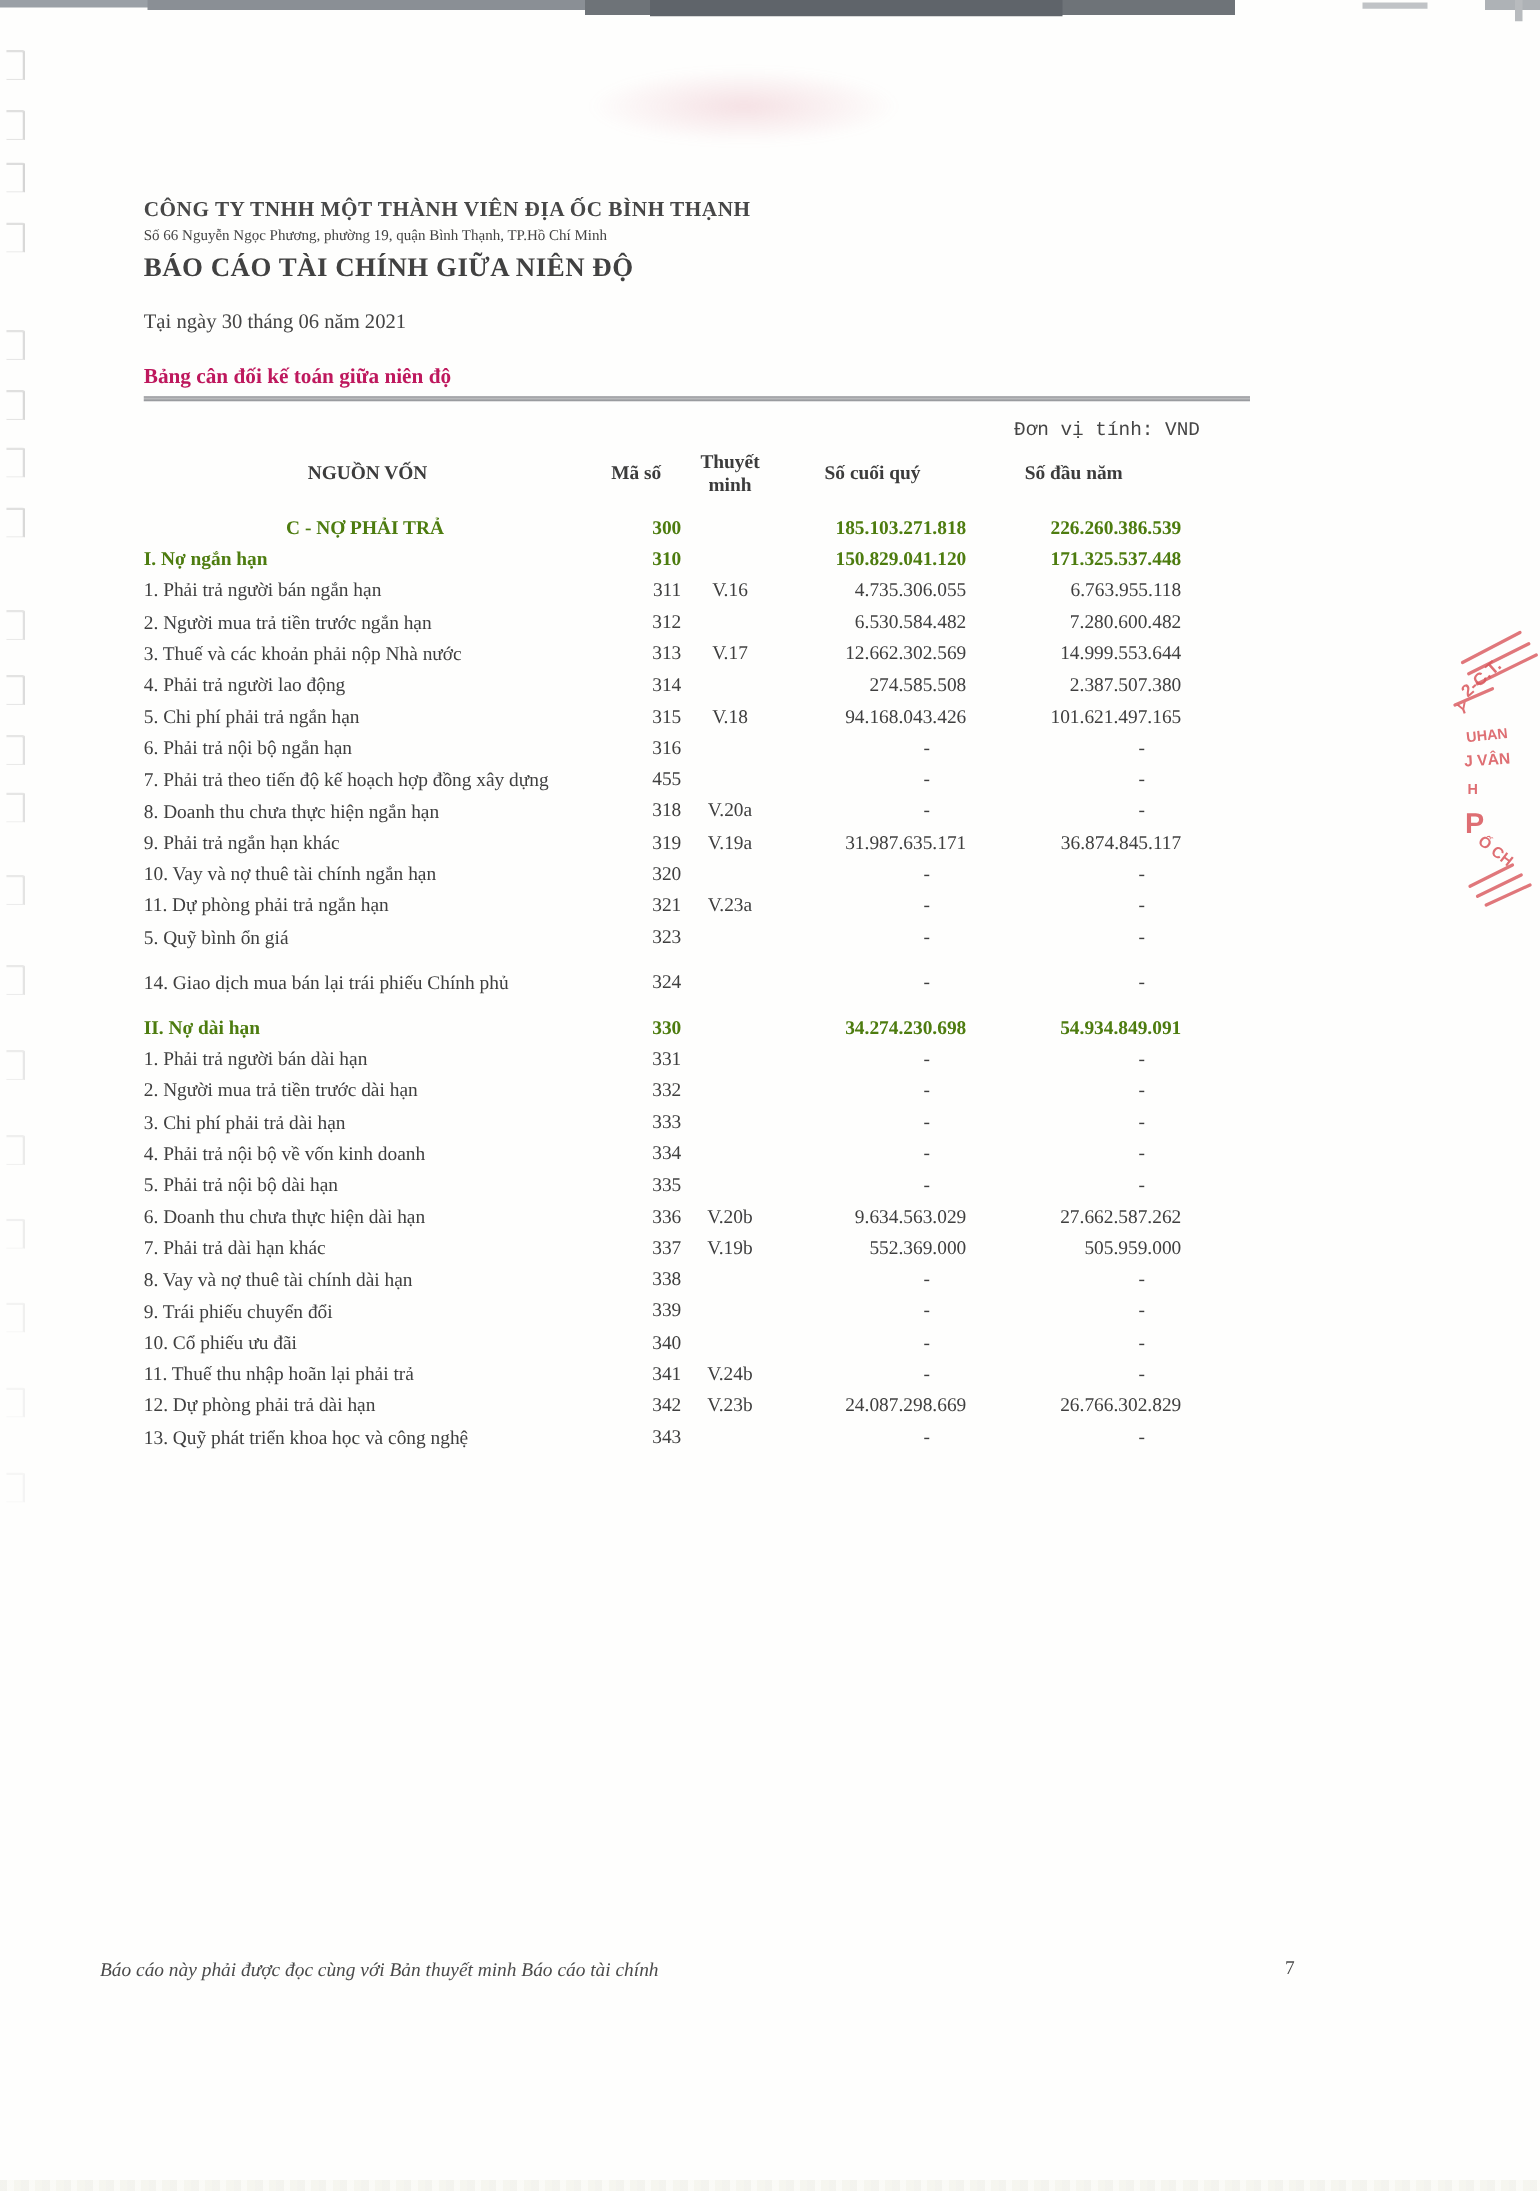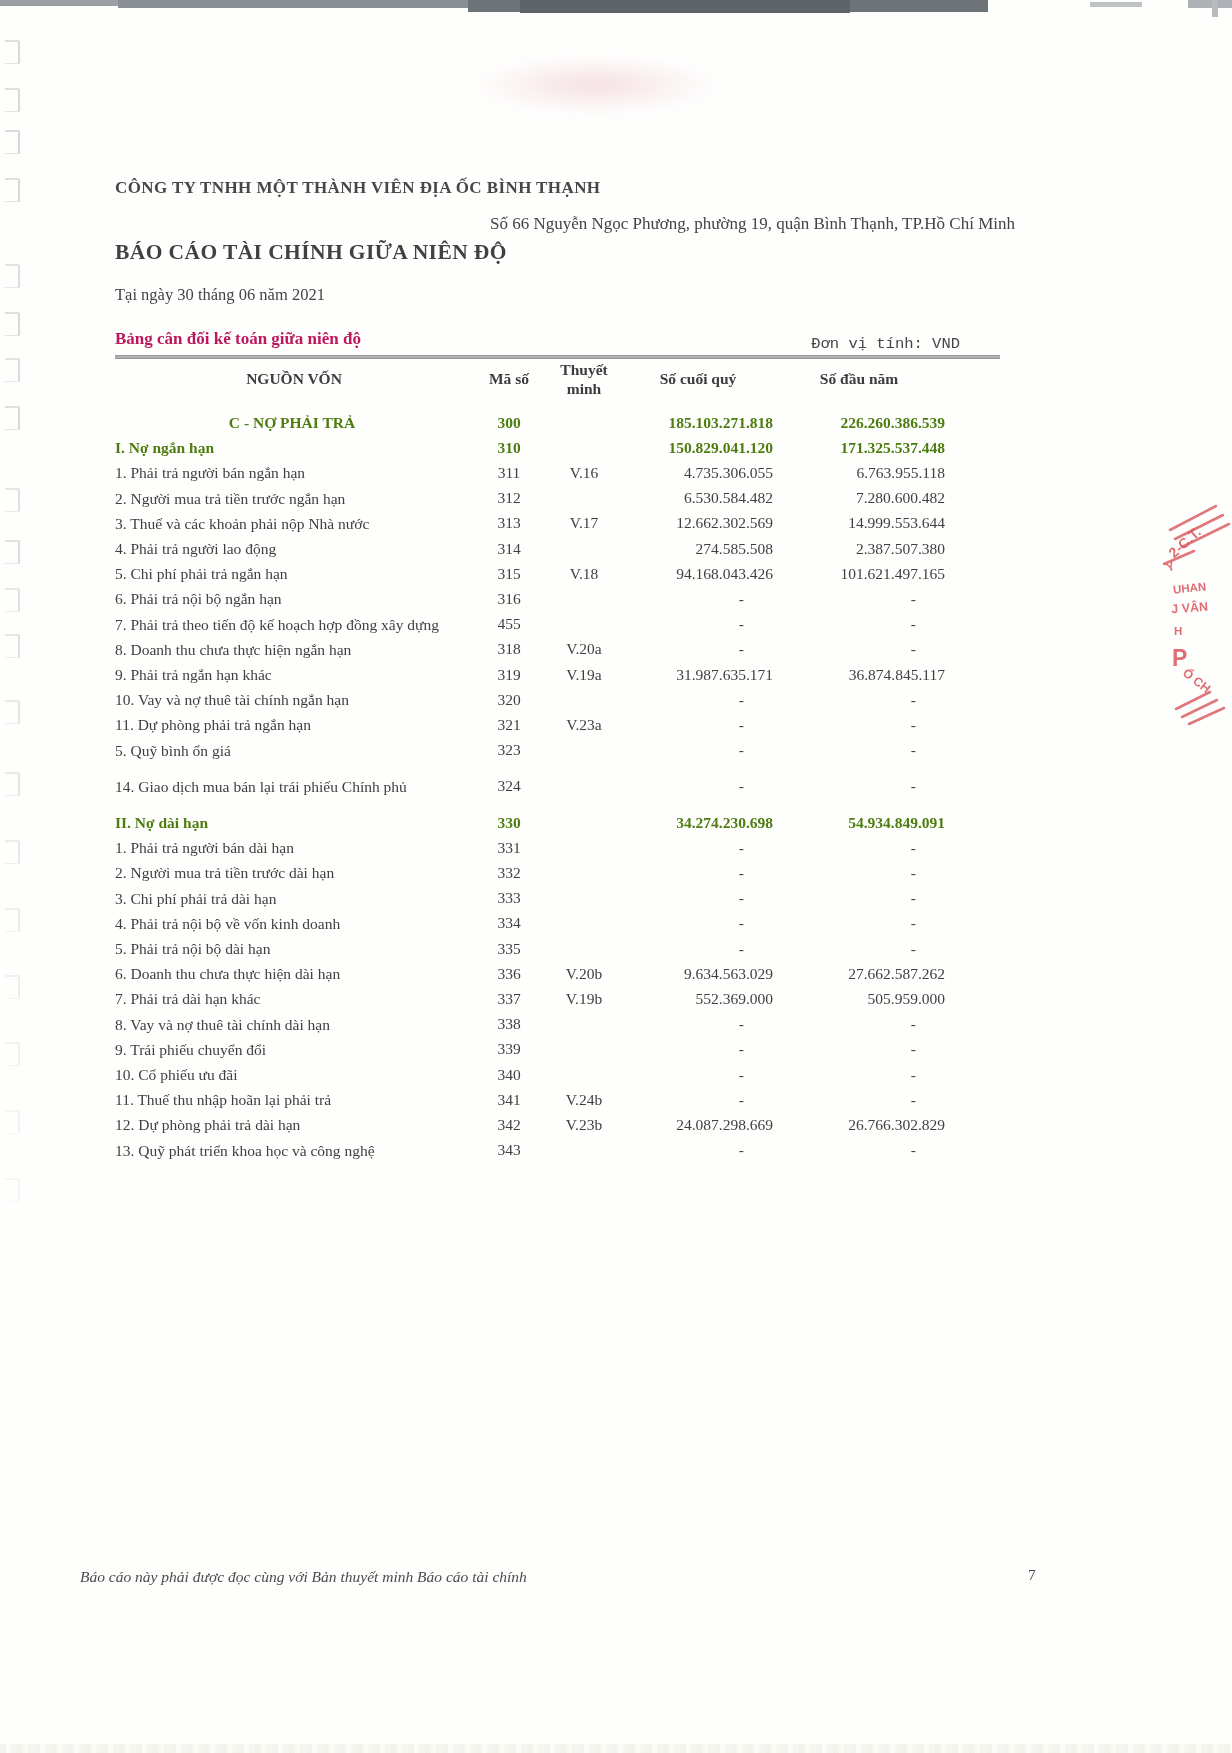--- a/index.html
+++ b/index.html
@@ -14,23 +14,23 @@
     filter:blur(4px);}
   .bottom-speckle{position:absolute;left:0;top:1744px;width:1232px;height:9px;opacity:.45;
     background:repeating-linear-gradient(90deg,#e7e7dd 0 6px,#f6f6ef 6px 11px,#ececdf 11px 17px);}
 
   
   .bind-mark{position:absolute;left:5px;width:13px;height:21px;
     border-right:2px solid #b5b5b5;border-top:2px solid #c3c3c3;border-bottom:1px solid #cdcdcd;
     border-top-right-radius:2px;}
 
   
-  .doc-header{position:absolute;left:115px;top:178px;width:900px;}
+  .doc-header{position:absolute;left:115px;top:158px;width:900px;}
   .company{font-size:17px;font-weight:bold;color:#474747;letter-spacing:.4px;}
-  .address{font-size:17px;margin-top:16px;color:#434343;text-align:right;}
+  .address{font-size:12px;margin-top:3px;color:#434343;}
   .report-title{font-size:21.5px;font-weight:bold;margin-top:6px;color:#414141;letter-spacing:.4px;}
   .report-date{font-size:16.5px;margin-top:20px;color:#434343;}
   .statement-title{font-size:17px;font-weight:bold;margin-top:24px;color:#be185d;}
   .rule{width:885px;height:4px;margin-top:6px;
     background:linear-gradient(#8e9094,#b9babc 45%,#8e9094);}
 
   .unit-line{position:absolute;left:115px;top:335px;width:845px;text-align:right;
     font-size:15.5px;color:#454545;font-family:Liberation Mono, monospace;}
 
   
@@ -38,21 +38,21 @@
   .thead,.trow{display:grid;grid-template-columns:358px 72px 78px 150px 172px;}
   .thead{font-weight:bold;font-size:15.5px;color:#3c3c3c;margin-bottom:8px;}
   .thead>div{display:flex;align-items:center;justify-content:center;text-align:center;
     min-height:46px;line-height:1.25;}
   .th-note{padding:0 10px;}
   .trow{font-size:15.5px;align-items:center;min-height:25.2px;}
   .trow.spacer{margin-top:11px;}
   .trow.section,.trow.subsection{font-weight:bold;color:#4d7c0f;}
   .c-label{line-height:25.2px;padding-right:4px;}
   .trow.section .c-label{text-align:center;}
-  .c-code{text-align:center;line-height:normal;}
+  .c-code{text-align:right;line-height:normal;}
   .c-note{text-align:center;line-height:normal;}
   .c-end,.c-begin{text-align:right;line-height:normal;}
   .dash{padding-right:29px;}
 
   
   .stamp{position:absolute;left:1128px;top:486px;width:104px;height:272px;}
   .stamp svg{display:block;}
 
   
   .footer-note{position:absolute;left:80px;top:1568px;font-style:italic;font-size:15.5px;color:#4a4a4a;}

